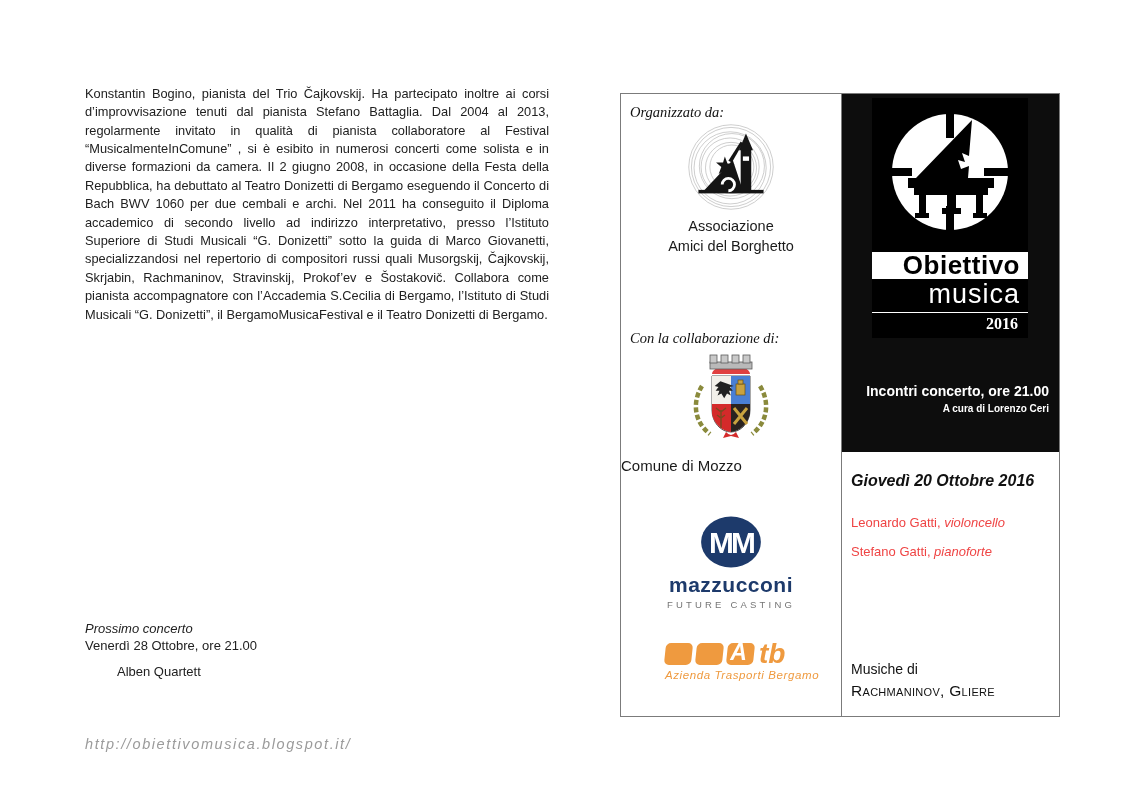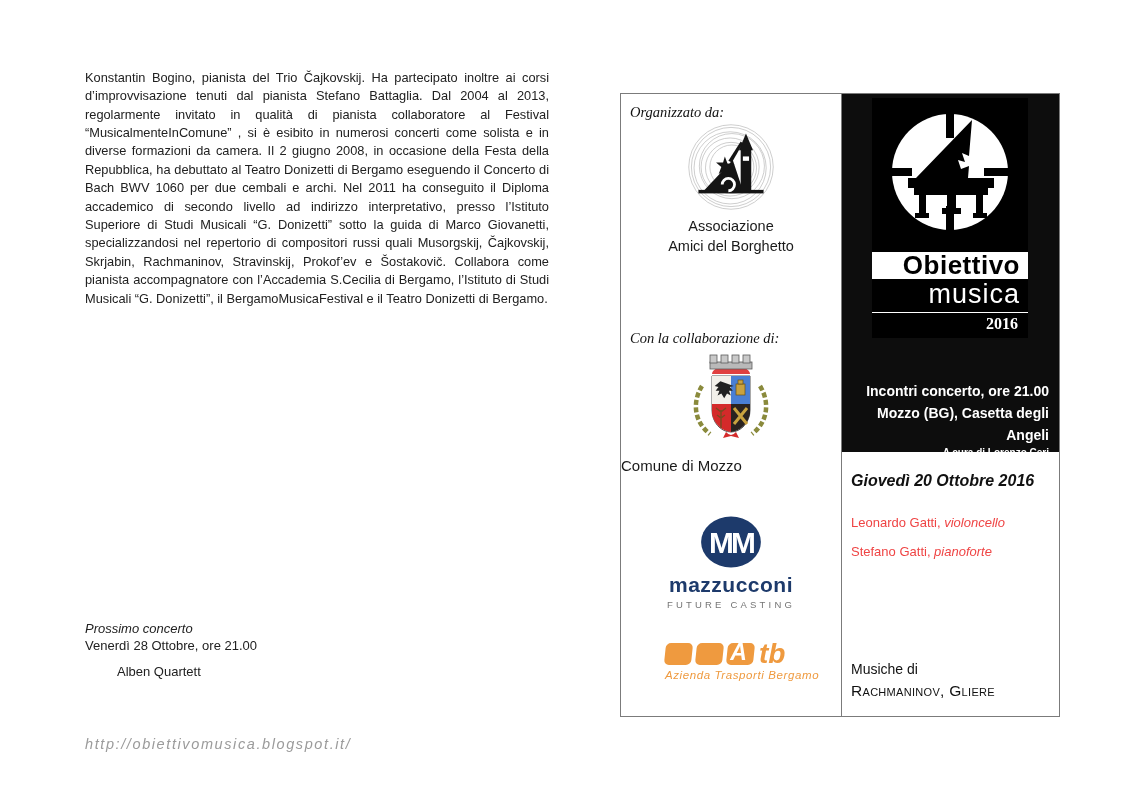--- a/index.html
+++ b/index.html
@@ -2,21 +2,21 @@
 <html><head>
 <meta charset="utf-8">
 <style>
   html,body{margin:0;padding:0;}
   body{
     width:1140px;height:806px;position:relative;background:#ffffff;
     font-family:"Liberation Sans",sans-serif;color:#1f1f1f;overflow:hidden;
   }
   
   .bio{
-    position:absolute;left:85px;top:56px;width:464px;
+    position:absolute;left:85px;top:72px;width:464px;
     font-size:12.8px;line-height:18.4px;text-align:justify;color:#212121;
   }
   .next-concert{position:absolute;left:85px;top:620px;font-size:13px;line-height:17px;color:#212121;}
   .next-title{font-style:italic;}
   .next-artist{margin-top:9px;margin-left:32px;}
   .footer-url{
     position:absolute;left:85px;top:736px;font-size:14.5px;font-style:italic;
     color:#9b9b9b;letter-spacing:1.6px;
   }
   
@@ -188,21 +188,20 @@
           <rect x="70" y="110" width="19" height="6" fill="#000000"></rect>
         </svg>
         <div class="band-white">Obiettivo</div>
         <div class="band-musica">musica</div>
         <hr class="logo-rule">
         <div class="logo-year">2016</div>
       </div>
 
       <div class="series-info">
         <div class="series-line">Incontri concerto, ore 21.00</div>
-        <div class="series-line">Mozzo (BG), Casetta degli Angeli</div>
         <div class="series-curator">A cura di Lorenzo Ceri</div>
       </div>
     </div>
 
     <div class="event-date">Giovedì 20 Ottobre 2016</div>
 
     <div class="performer p1"><span>Leonardo Gatti, </span><span class="instrument">violoncello</span></div>
 
     <div class="performer p2"><span>Stefano Gatti, </span><span class="instrument">pianoforte</span></div>
 

